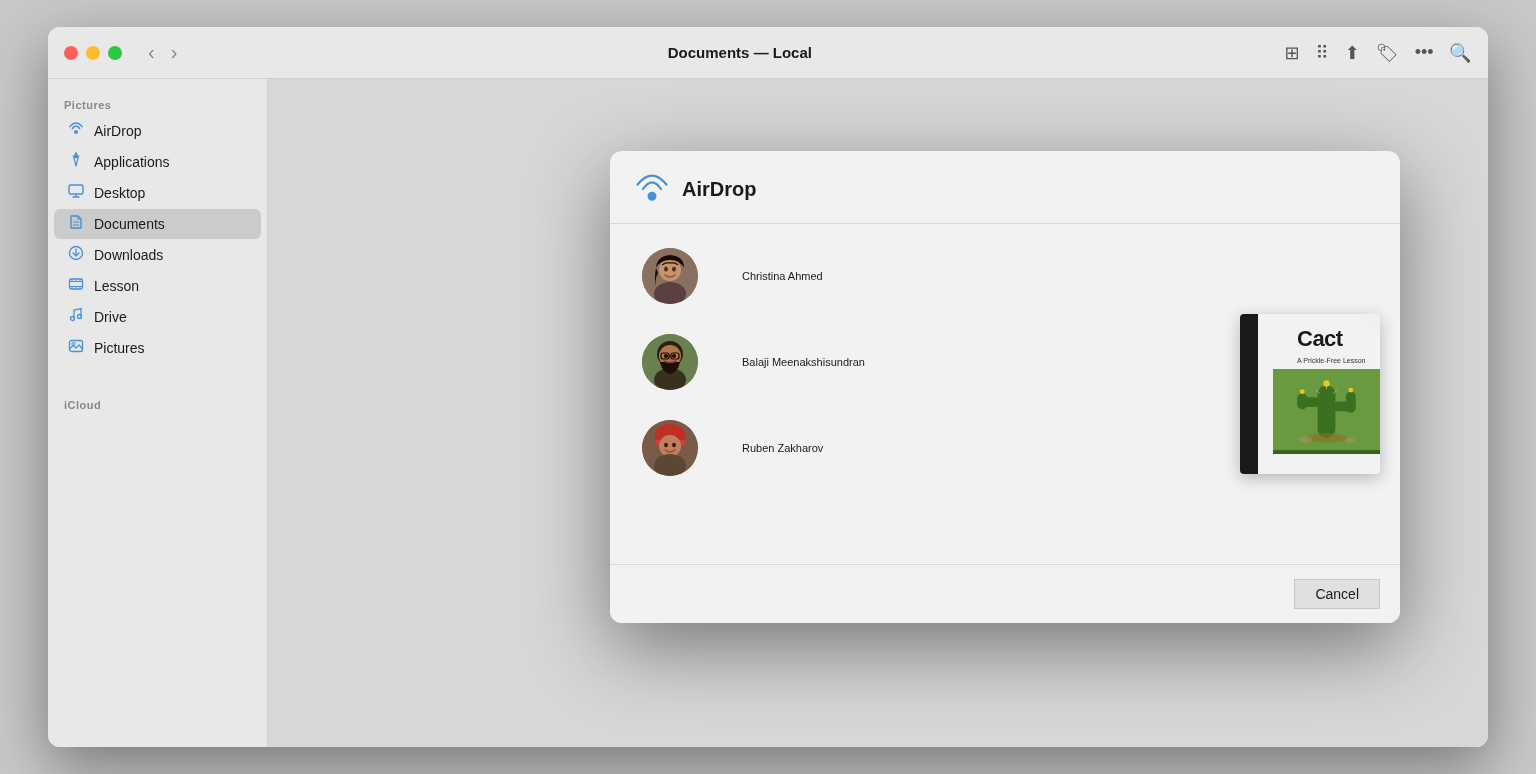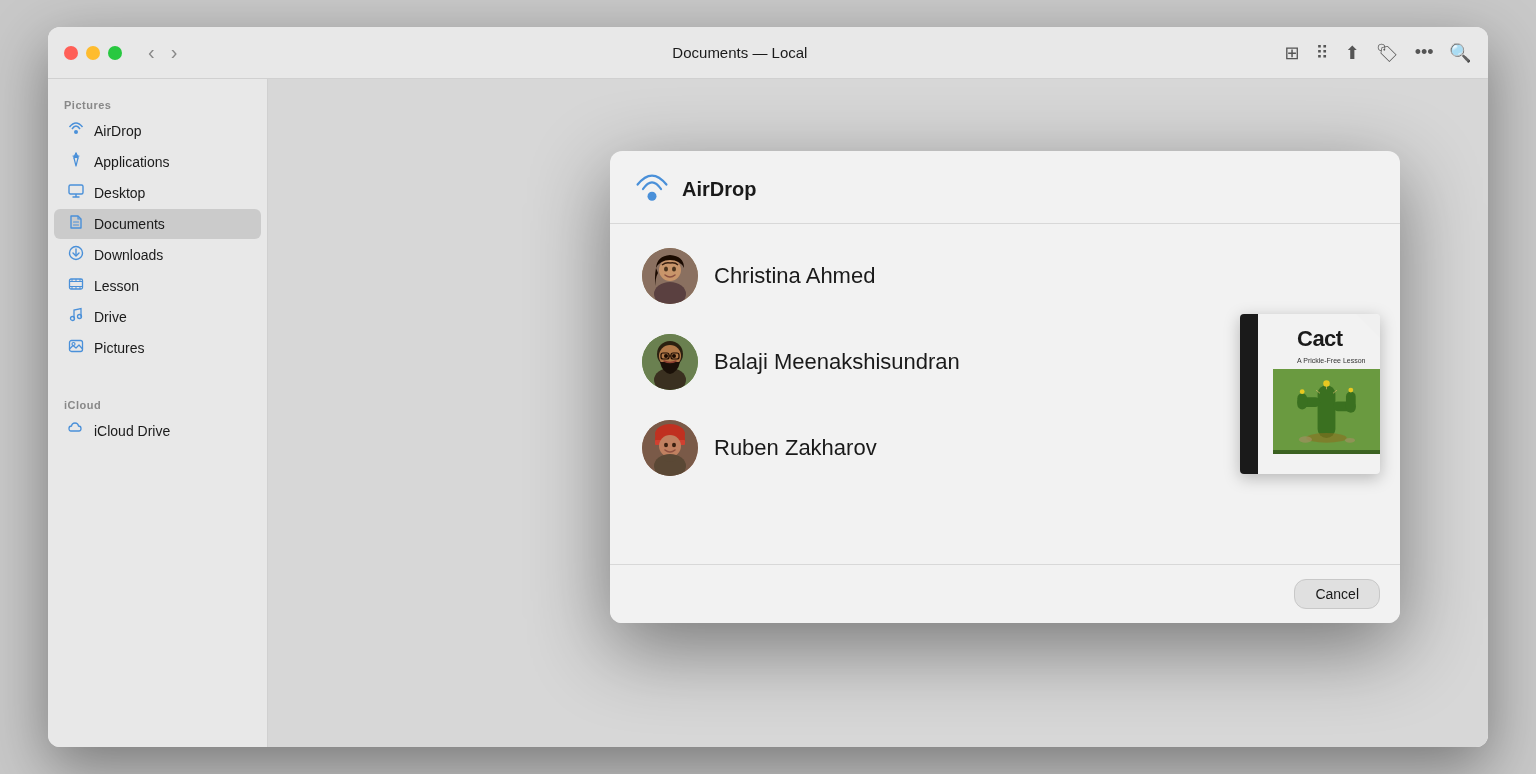--- a/index.html
+++ b/index.html
@@ -67,21 +67,21 @@
       font-size: 20px;
       color: #888;
       cursor: pointer;
       padding: 2px 6px;
     }
 
     .window-title {
       flex: 1;
       text-align: center;
       font-size: 15px;
-      font-weight: 400;
+      font-weight: 700;
       color: #1a1a1a;
     }
 
     .toolbar-actions {
       display: flex;
       gap: 16px;
       align-items: center;
     }
 
     .toolbar-icon {
@@ -231,22 +231,23 @@
       background: linear-gradient(135deg, #5a7a3a 30%, #6b8f4a 100%);
       position: relative;
     }
 
     .avatar-ruben {
       background: linear-gradient(135deg, #8b6a5a 30%, #a07060 100%);
       position: relative;
     }
 
     .contact-name {
-      font-size: 22px;
+      font-size: 11px;
       color: #1a1a1a;
+      margin-left: 28px;
     }
 
     .file-preview {
       width: 180px;
       flex-shrink: 0;
       display: flex;
       align-items: center;
       justify-content: center;
       padding: 20px;
     }
@@ -306,21 +307,21 @@
       display: flex;
       justify-content: flex-end;
       padding: 14px 20px;
       border-top: 1px solid #d8d8d8;
       background: #f2f2f2;
     }
 
     .cancel-button {
       background: #e0e0e0;
       border: 1px solid #c8c8c8;
-      border-radius: 12px;
+      border-radius: 0;
       padding: 6px 20px;
       font-size: 14px;
       font-weight: 500;
       color: #1a1a1a;
       cursor: pointer;
     }
 
     
     .airdrop-svg-icon {
       width: 36px;
@@ -448,28 +449,20 @@
             <rect x="1.5" y="2.5" width="13" height="11" rx="2" stroke="#4a90d9" stroke-width="1.3" fill="none"></rect>
             <circle cx="5.5" cy="6" r="1.5" stroke="#4a90d9" stroke-width="1.2" fill="none"></circle>
             <path d="M1.5 11 L5 7.5 L8 10 L11 7 L14.5 11" stroke="#4a90d9" stroke-width="1.2" fill="none" stroke-linecap="round" stroke-linejoin="round"></path>
           </svg>
         </span>
         <span class="sidebar-label">Pictures</span>
       </div>
 
       <div class="sidebar-section-label" style="margin-top: 28px;">iCloud</div>
 
-      <div class="sidebar-item">
-        <span class="sidebar-icon">
-          <svg width="16" height="16" viewBox="0 0 16 16" fill="none">
-            <path d="M3 10 Q1 10 1 7.5 Q1 5 3.5 5 Q4 2 7 2 Q10 2 10.5 5 Q13 5 13 7.5 Q13 10 11 10 Z" stroke="#4a90d9" stroke-width="1.3" fill="none"></path>
-          </svg>
-        </span>
-        <span class="sidebar-label">iCloud Drive</span>
-      </div>
     </div>
 
     <div class="main-content">
     </div>
   </div>
 
   <div class="overlay-backdrop"></div>
 
   <div class="airdrop-dialog">
 

